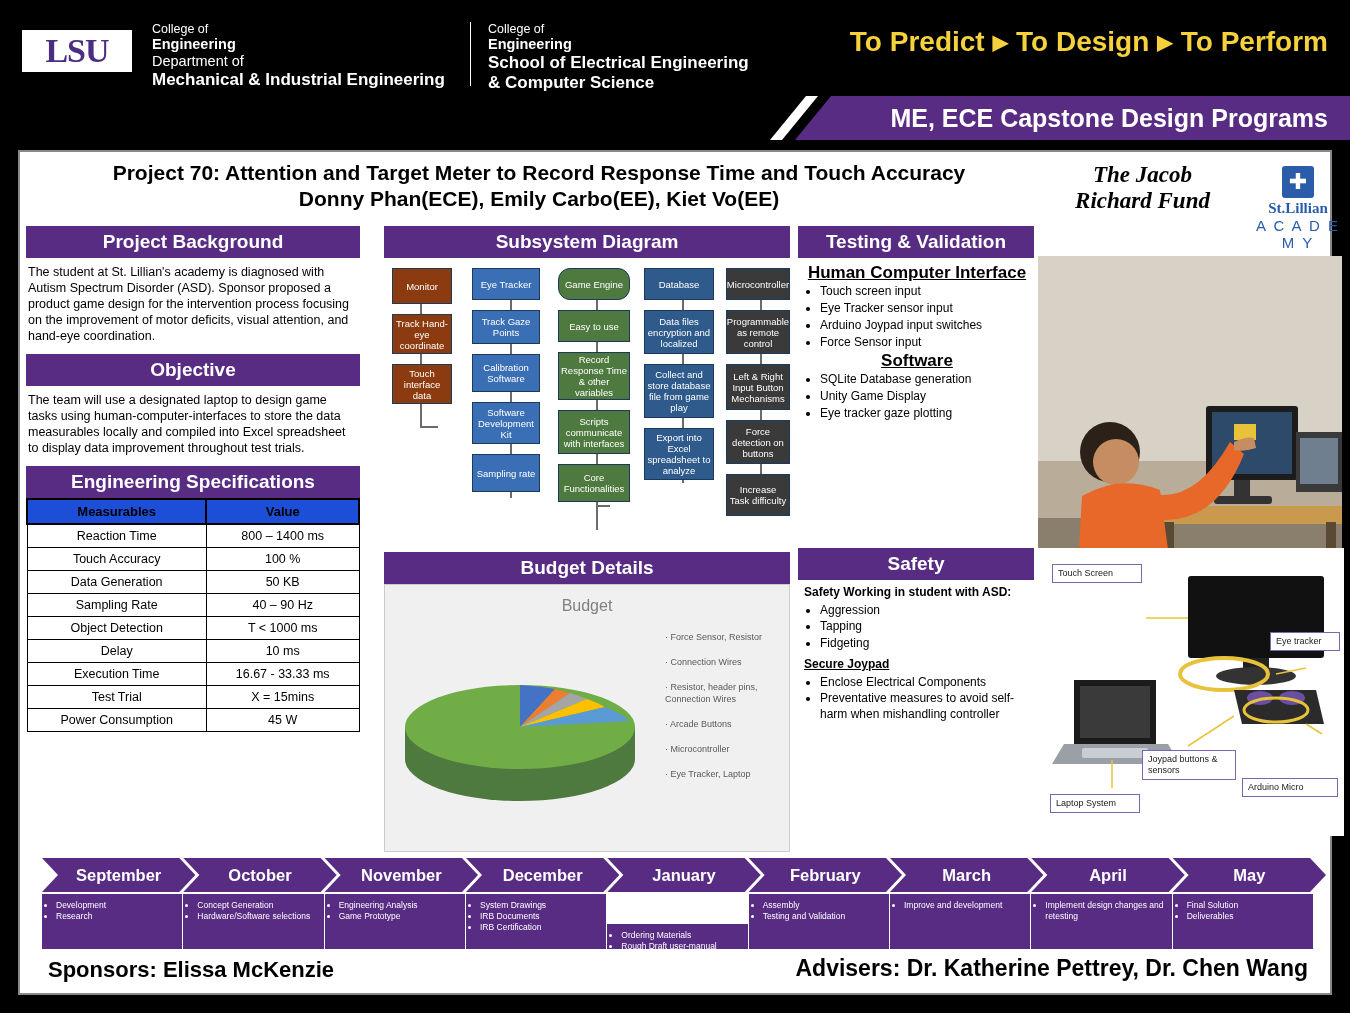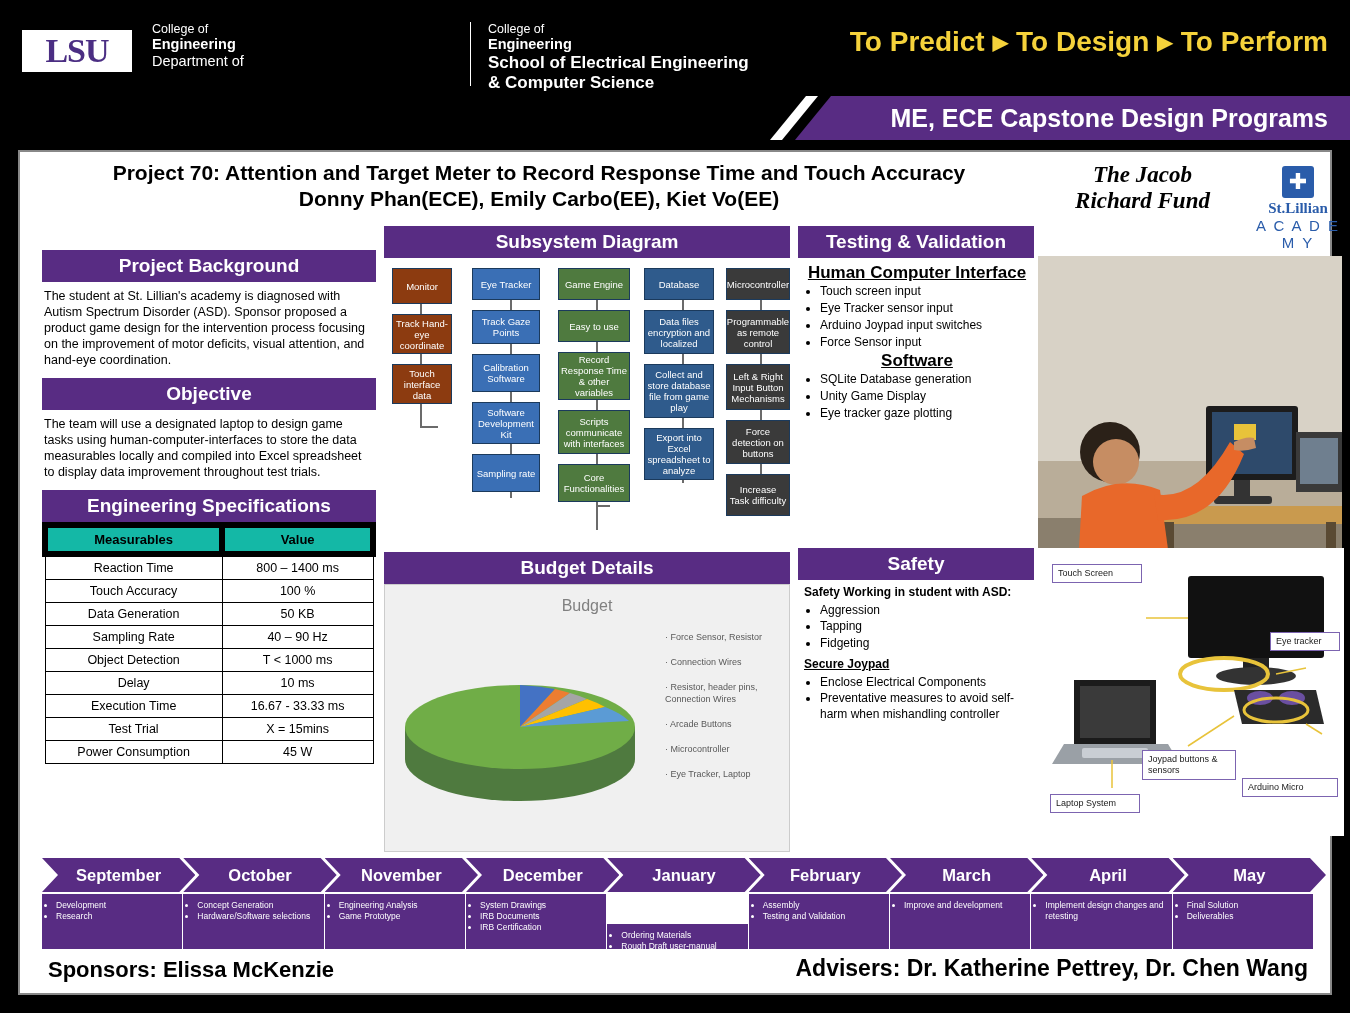--- a/index.html
+++ b/index.html
@@ -74,25 +74,25 @@
   .stl-name { font-size:15px; font-weight:bold; color:#2a5caa; font-family:"Liberation Serif", serif; }
   .stl-sub { font-size:15px; letter-spacing:2px; color:#2a5caa; }
 
   .section-head {
     background:#582c83; color:#fff; text-align:center; font-weight:bold;
     font-size:19px; padding:5px 0;
   }
   .col { position:absolute; }
 
   
-  .col-left { left:22px; top:74px; width:334px;margin-top:24px; }
+  .col-left { left:6px; top:74px; width:334px; }
   .body-text { font-size:12.5px; line-height:16px; color:#000; padding:6px 4px 4px 2px; text-align:left; }
   .spec-table { width:100%; border-collapse:collapse; font-size:12.5px; }
   .spec-table th {
-    background:#14b8a6; color:#000; border:6px solid #000000; padding:4px; font-weight:bold; font-size:13px;
+    background:#1d4ed8; color:#000; border:2px solid #000000; padding:4px; font-weight:bold; font-size:13px;
   }
   .spec-table td { border:1px solid #000; padding:4px 6px; text-align:center; }
 
   
   .col-mid { left:364px; top:74px; width:406px; }
   .diagram { position:relative; height:288px; margin-top:2px; }
   .node {
     position:absolute; color:#fff; font-size:9.5px; line-height:11px; text-align:center;
     display:flex; align-items:center; justify-content:center; padding:2px;
     border:1px solid #1b3a5c;
@@ -156,20 +156,21 @@
 
 <div class="poster">
 
   <div class="header">
     <div class="lsu-logo">LSU</div>
 
     <div class="dept-block dept-1">
       <div class="dept-small">College of</div>
       <div class="dept-bold">Engineering</div>
       <div class="dept-dept">Department of</div>
+      <div class="dept-big">Mechanical &amp; Industrial Engineering</div>
     </div>
     <div class="dept-sep"></div>
     <div class="dept-block dept-2">
       <div class="dept-small">College of</div>
       <div class="dept-bold">Engineering</div>
       <div class="dept-big">School of Electrical Engineering</div>
       <div class="dept-big">&amp; Computer Science</div>
     </div>
 
     <div class="tagline">
@@ -283,21 +284,21 @@
         <div class="node n-orange" style="left:8px;top:8px;width:60px;height:36px;">Monitor</div>
         <div class="node n-orange" style="left:8px;top:54px;width:60px;height:40px;">Track Hand-eye coordinate</div>
         <div class="node n-orange" style="left:8px;top:104px;width:60px;height:40px;">Touch interface data</div>
 
         <div class="node n-blue" style="left:88px;top:8px;width:68px;height:32px;">Eye Tracker</div>
         <div class="node n-blue" style="left:88px;top:50px;width:68px;height:34px;">Track Gaze Points</div>
         <div class="node n-blue" style="left:88px;top:94px;width:68px;height:38px;">Calibration Software</div>
         <div class="node n-blue" style="left:88px;top:142px;width:68px;height:42px;">Software Development Kit</div>
         <div class="node n-blue" style="left:88px;top:194px;width:68px;height:38px;">Sampling rate</div>
 
-        <div class="node n-green" style="left:174px;top:8px;width:72px;height:32px;">Game Engine</div>
+        <div class="node n-green" style="left:174px;top:8px;width:72px;height:32px;border-radius:12px;">Game Engine</div>
         <div class="node n-green" style="left:174px;top:50px;width:72px;height:32px;">Easy to use</div>
         <div class="node n-green" style="left:174px;top:92px;width:72px;height:48px;">Record Response Time &amp; other variables</div>
         <div class="node n-green" style="left:174px;top:150px;width:72px;height:44px;">Scripts communicate with interfaces</div>
         <div class="node n-green" style="left:174px;top:204px;width:72px;height:38px;">Core Functionalities</div>
 
         <div class="node n-navy" style="left:260px;top:8px;width:70px;height:32px;">Database</div>
         <div class="node n-navy" style="left:260px;top:50px;width:70px;height:44px;">Data files encryption and localized</div>
         <div class="node n-navy" style="left:260px;top:104px;width:70px;height:54px;">Collect and store database file from game play</div>
         <div class="node n-navy" style="left:260px;top:168px;width:70px;height:52px;">Export into Excel spreadsheet to analyze</div>
 

